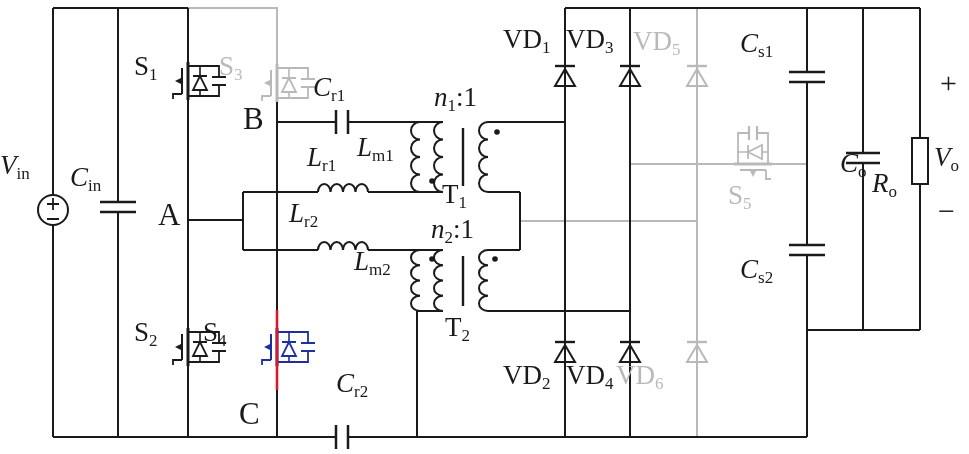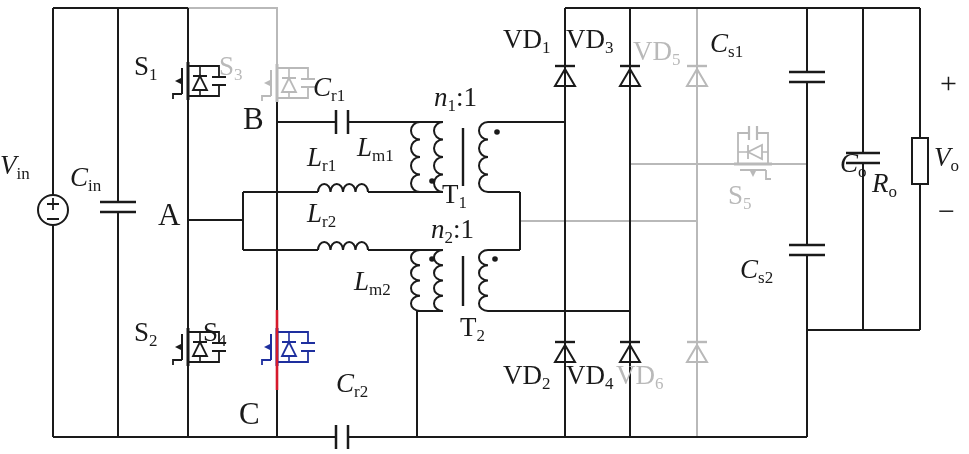--- a/index.html
+++ b/index.html
@@ -133,37 +133,37 @@
 <div class="lbl" style="left:203px;top:319px"><span>S</span><sub>4</sub></div>
 <div class="lbl gray" style="left:728px;top:182px"><span>S</span><sub>5</sub></div>
 
 <div class="lbl big" style="left:158px;top:199px"><span>A</span></div>
 <div class="lbl big" style="left:243px;top:103px"><span>B</span></div>
 <div class="lbl big" style="left:239px;top:398px"><span>C</span></div>
 
 <div class="lbl" style="left:313px;top:74px"><span class="i">C</span><sub>r1</sub></div>
 <div class="lbl" style="left:307px;top:144px"><span class="i">L</span><sub>r1</sub></div>
 <div class="lbl" style="left:357px;top:134px"><span class="i">L</span><sub>m1</sub></div>
-<div class="lbl" style="left:307px;top:200px"><span class="i">L</span><sub>r2</sub></div>
-<div class="lbl" style="left:354px;top:268px"><span class="i">L</span><sub>m2</sub></div>
+<div class="lbl" style="left:289px;top:200px"><span class="i">L</span><sub>r2</sub></div>
+<div class="lbl" style="left:354px;top:248px"><span class="i">L</span><sub>m2</sub></div>
 <div class="lbl" style="left:336px;top:370px"><span class="i">C</span><sub>r2</sub></div>
 
 <div class="lbl" style="left:434px;top:84px"><span class="i">n</span><sub>1</sub><span>:1</span></div>
 <div class="lbl" style="left:442px;top:181px"><span>T</span><sub>1</sub></div>
 <div class="lbl" style="left:431px;top:216px"><span class="i">n</span><sub>2</sub><span>:1</span></div>
-<div class="lbl" style="left:460px;top:314px"><span>T</span><sub>2</sub></div>
+<div class="lbl" style="left:445px;top:314px"><span>T</span><sub>2</sub></div>
 
 <div class="lbl" style="left:503px;top:26px"><span>VD</span><sub>1</sub></div>
 <div class="lbl" style="left:566px;top:26px"><span>VD</span><sub>3</sub></div>
-<div class="lbl gray" style="left:633px;top:38px"><span>VD</span><sub>5</sub></div>
+<div class="lbl gray" style="left:633px;top:28px"><span>VD</span><sub>5</sub></div>
 <div class="lbl" style="left:503px;top:362px"><span>VD</span><sub>2</sub></div>
 <div class="lbl" style="left:566px;top:362px"><span>VD</span><sub>4</sub></div>
 <div class="lbl gray" style="left:616px;top:362px"><span>VD</span><sub>6</sub></div>
 
-<div class="lbl" style="left:710px;top:30px"><span class="i">C</span><sub>s1</sub></div>
+<div class="lbl" style="left:740px;top:30px"><span class="i">C</span><sub>s1</sub></div>
 <div class="lbl" style="left:740px;top:256px"><span class="i">C</span><sub>s2</sub></div>
 <div class="lbl" style="left:840px;top:150px"><span class="i">C</span><sub>o</sub></div>
 <div class="lbl" style="left:872px;top:170px"><span class="i">R</span><sub>o</sub></div>
 <div class="lbl" style="left:934px;top:144px"><span class="i">V</span><sub>o</sub></div>
 <div class="lbl sign" style="left:940px;top:68px"><span>+</span></div>
 <div class="lbl sign" style="left:938px;top:196px"><span>−</span></div>
 
 </div>
 
 </body></html>

